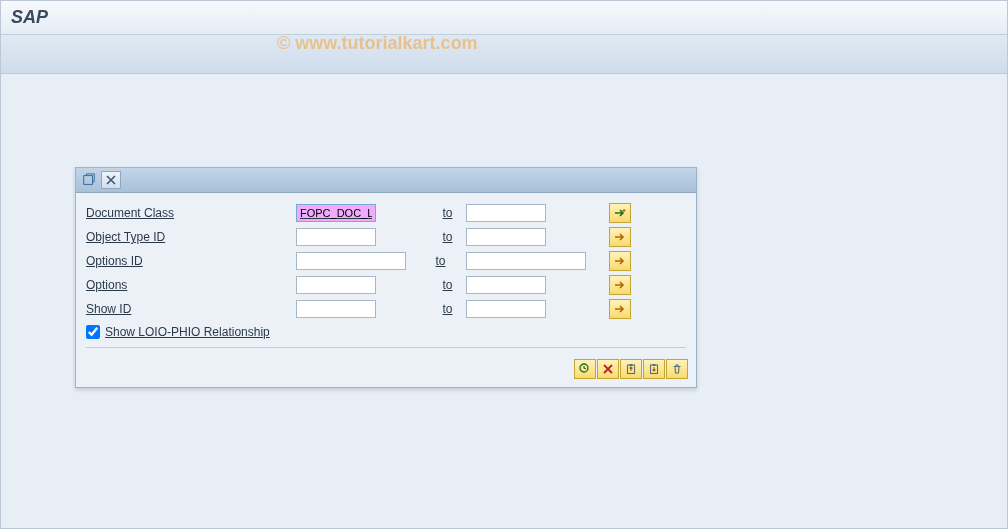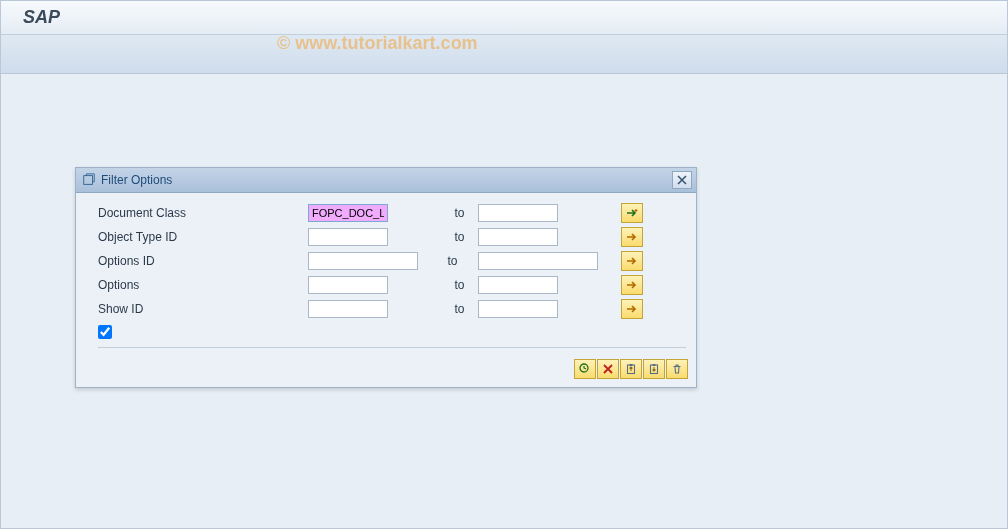--- a/index.html
+++ b/index.html
@@ -14,21 +14,21 @@
   }
   body {
     background: #e7eef5;
     border: 1px solid #b9c7d7;
     box-sizing: border-box;
     position: relative;
   }
   .title-bar {
     background: linear-gradient(#f7fafd, #e4ecf4);
     border-bottom: 1px solid #c2cedb;
-    padding: 6px 10px 6px 22px;
+    padding: 6px 10px 6px 10px;
     font-weight: bold;
     font-style: italic;
     font-size: 18px;
     color: #3a4a5a;
   }
   .toolbar-strip {
     height: 38px;
     background: linear-gradient(#dfe9f3, #cfdceb);
     border-bottom: 1px solid #b9c7d7;
   }
@@ -77,21 +77,22 @@
     height: 16px;
     background: linear-gradient(#eef4fb, #d2deec);
     border: 1px solid #8fa8c2;
     display: flex;
     align-items: center;
     justify-content: center;
     cursor: pointer;
   }
   .dialog-close svg { width: 10px; height: 10px; }
   .dialog-body {
-    padding: 8px 10px 6px 22px;
+    padding: 8px 10px 6px 10px;
+    text-decoration: underline;
   }
   .field-row {
     display: grid;
     grid-template-columns: 210px 115px 55px 125px 40px;
     align-items: center;
     height: 24px;
   }
   .field-label {
     color: #2b3a4a;
     font-size: 12px;
@@ -176,21 +177,20 @@
 <div class="watermark">© www.tutorialkart.com</div>
 
 <div class="dialog">
   <div class="dialog-titlebar">
     <span class="dialog-title-icon">
       <svg viewBox="0 0 16 16">
           <rect x="2" y="3" width="10" height="10" fill="none" stroke="#2c5f91" stroke-width="1"></rect>
           <path d="M5 3 L5 1 L14 1 L14 10 L12 10" fill="none" stroke="#2c5f91" stroke-width="1"></path>
         </svg>
     </span>
-    <span class="dialog-title-text">Filter Options</span>
     <span class="dialog-close">
       <svg viewBox="0 0 10 10">
           <path d="M1 1 L9 9 M9 1 L1 9" stroke="#3a556f" stroke-width="1.6"></path>
         </svg>
     </span>
   </div>
 
   <div class="dialog-body">
 
     <div class="field-row">
@@ -249,20 +249,21 @@
       <input class="text-input" value="" style="">
       <span class="arrow-btn">
         <svg viewBox="0 0 12 12">
             <path d="M1 6 L9 6 M6 3 L9 6 L6 9" stroke="#b06a00" stroke-width="1.6" fill="none"></path>
           </svg>
       </span>
     </div>
 
     <div class="checkbox-row">
       <input type="checkbox" checked="" style="">
+      <span>Show LOIO-PHIO Relationship</span>
     </div>
 
     <div class="dialog-separator"></div>
   </div>
 
   <div class="dialog-footer">
     <span class="footer-btn">
       <svg viewBox="0 0 12 12">
           <circle cx="5" cy="5" r="4" fill="none" stroke="#1f6f1f" stroke-width="1.3"></circle>
           <path d="M5 3 L5 5 L7 6" stroke="#1f6f1f" stroke-width="1.2" fill="none"></path>

